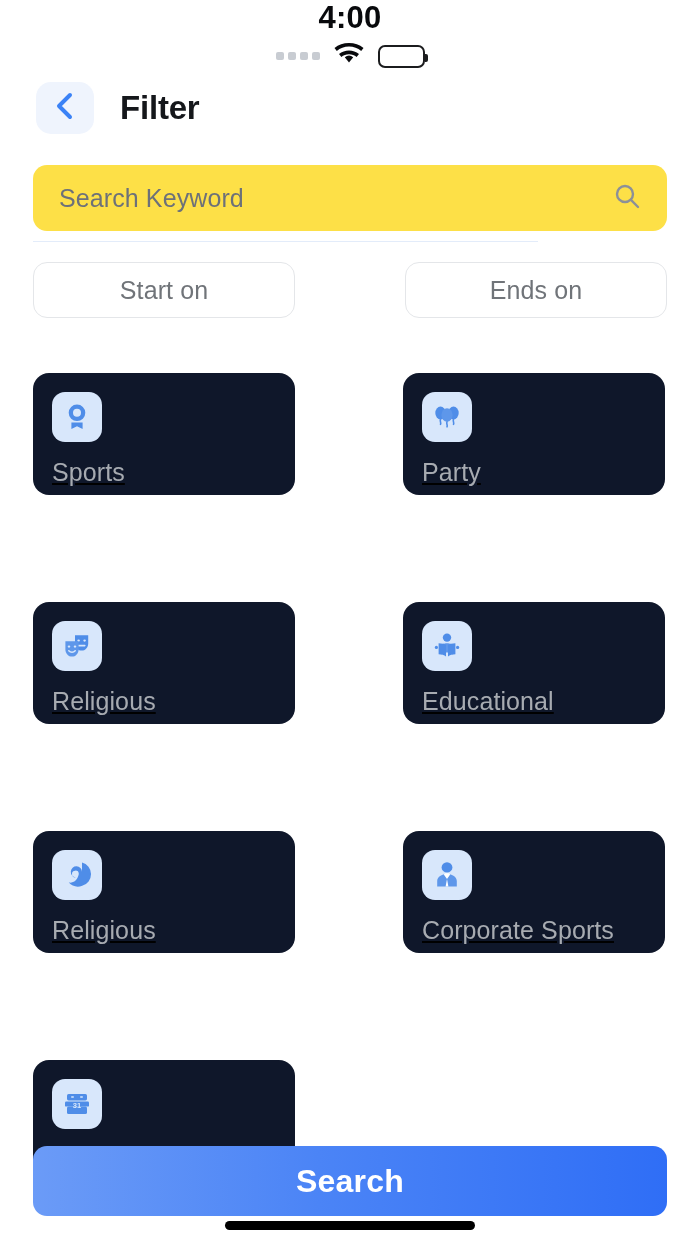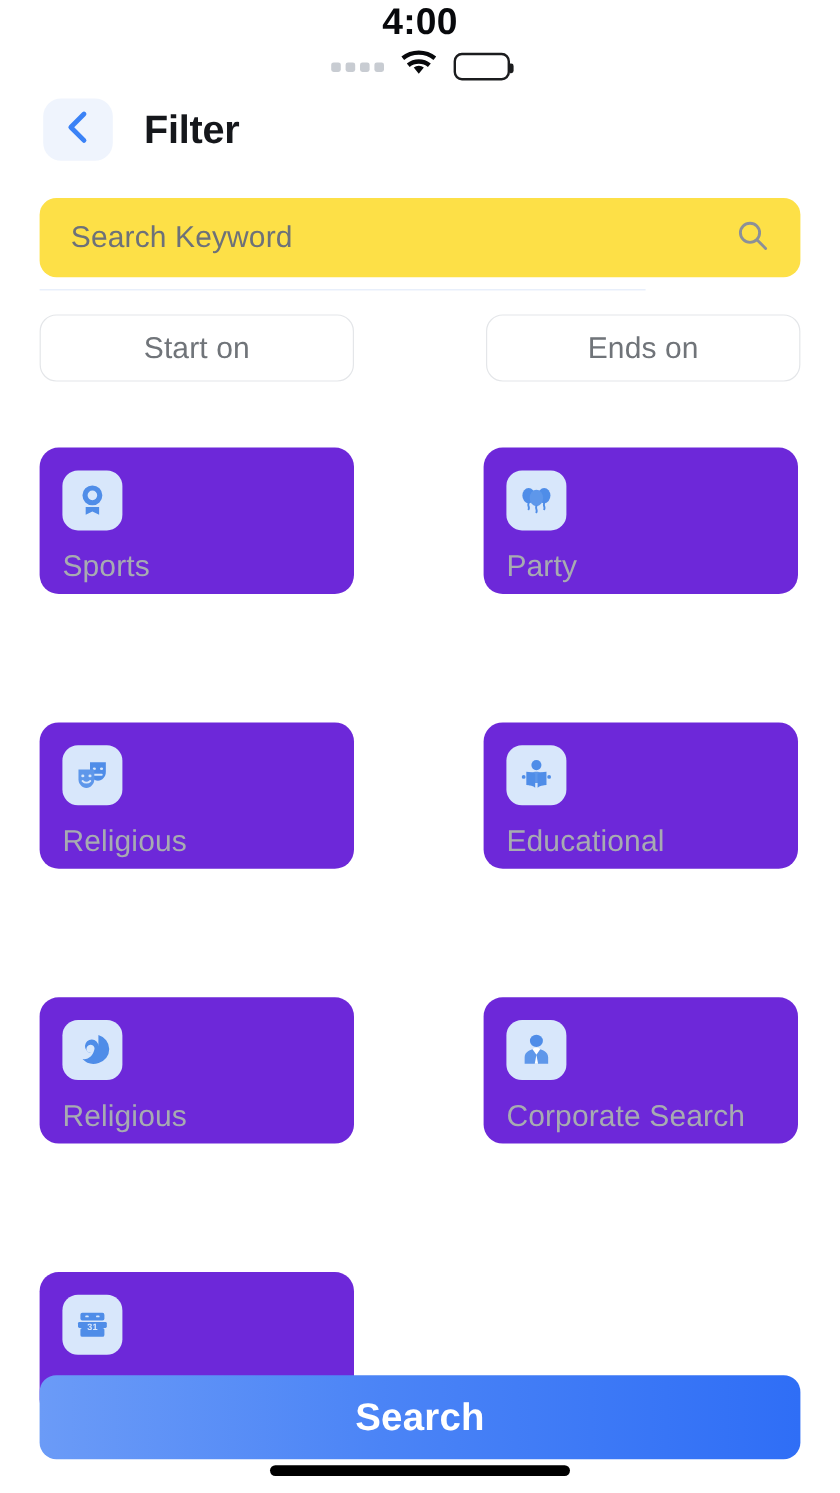--- a/index.html
+++ b/index.html
@@ -74,22 +74,22 @@
     background:#fff;
   }
   .date-box span { font-size:25px; color:#707479; letter-spacing:0.1px; }
 
   
   .cat-grid {
     position:absolute; top:373px; left:33px; width:634px;
     display:flex; flex-wrap:wrap; gap:107px 108px;
   }
   .cat-card {
-    width:262px; height:122px; background:#6d28d9; border-radius:16px;
-    padding:19px 0 0 19px; cursor:pointer;
+    width:262px; height:122px; background:#0f172a; border-radius:16px;
+    padding:19px 0 0 19px; cursor:pointer;text-decoration:underline;
   }
   .cat-icon-tile {
     width:50px; height:50px; border-radius:13px; background:#d8e7fb;
     display:flex; align-items:center; justify-content:center;
   }
   .cat-label {
     margin-top:16px; font-size:25px; color:#a7abb1; letter-spacing:0.1px;
   }
 
   
@@ -232,21 +232,21 @@
 
     <div class="cat-card">
       <div class="cat-icon-tile">
         <svg width="30" height="30" viewBox="0 0 30 30">
           <ellipse cx="15" cy="7.4" rx="5.4" ry="5.2" fill="#4f8de8"></ellipse>
           <path d="M15 14c-5.4 0-9.8 3-9.8 7v5.4h19.6V21c0-4-4.4-7-9.8-7z" fill="#5e97ea"></path>
           <path d="M11.8 14.4L15 19l3.2-4.6-1.6-1.2h-3.2z" fill="#ffffff"></path>
           <path d="M15 19l1.4 7.4h-2.8z" fill="#ffffff"></path>
         </svg>
       </div>
-      <div class="cat-label">Corporate Search</div>
+      <div class="cat-label">Corporate Sports</div>
     </div>
 
     <div class="cat-card">
       <div class="cat-icon-tile">
         <svg width="30" height="30" viewBox="0 0 30 30">
           <rect x="5" y="5" width="20" height="6.4" rx="1.6" fill="#4f8de8"></rect>
           <rect x="9" y="7.2" width="3" height="1.6" rx="0.8" fill="#d8e7fb"></rect>
           <rect x="18" y="7.2" width="3" height="1.6" rx="0.8" fill="#d8e7fb"></rect>
           <rect x="3" y="12.6" width="24" height="5" rx="1.2" fill="#4f8de8"></rect>
           <rect x="5" y="17.6" width="20" height="7.4" rx="1.6" fill="#4f8de8"></rect>

